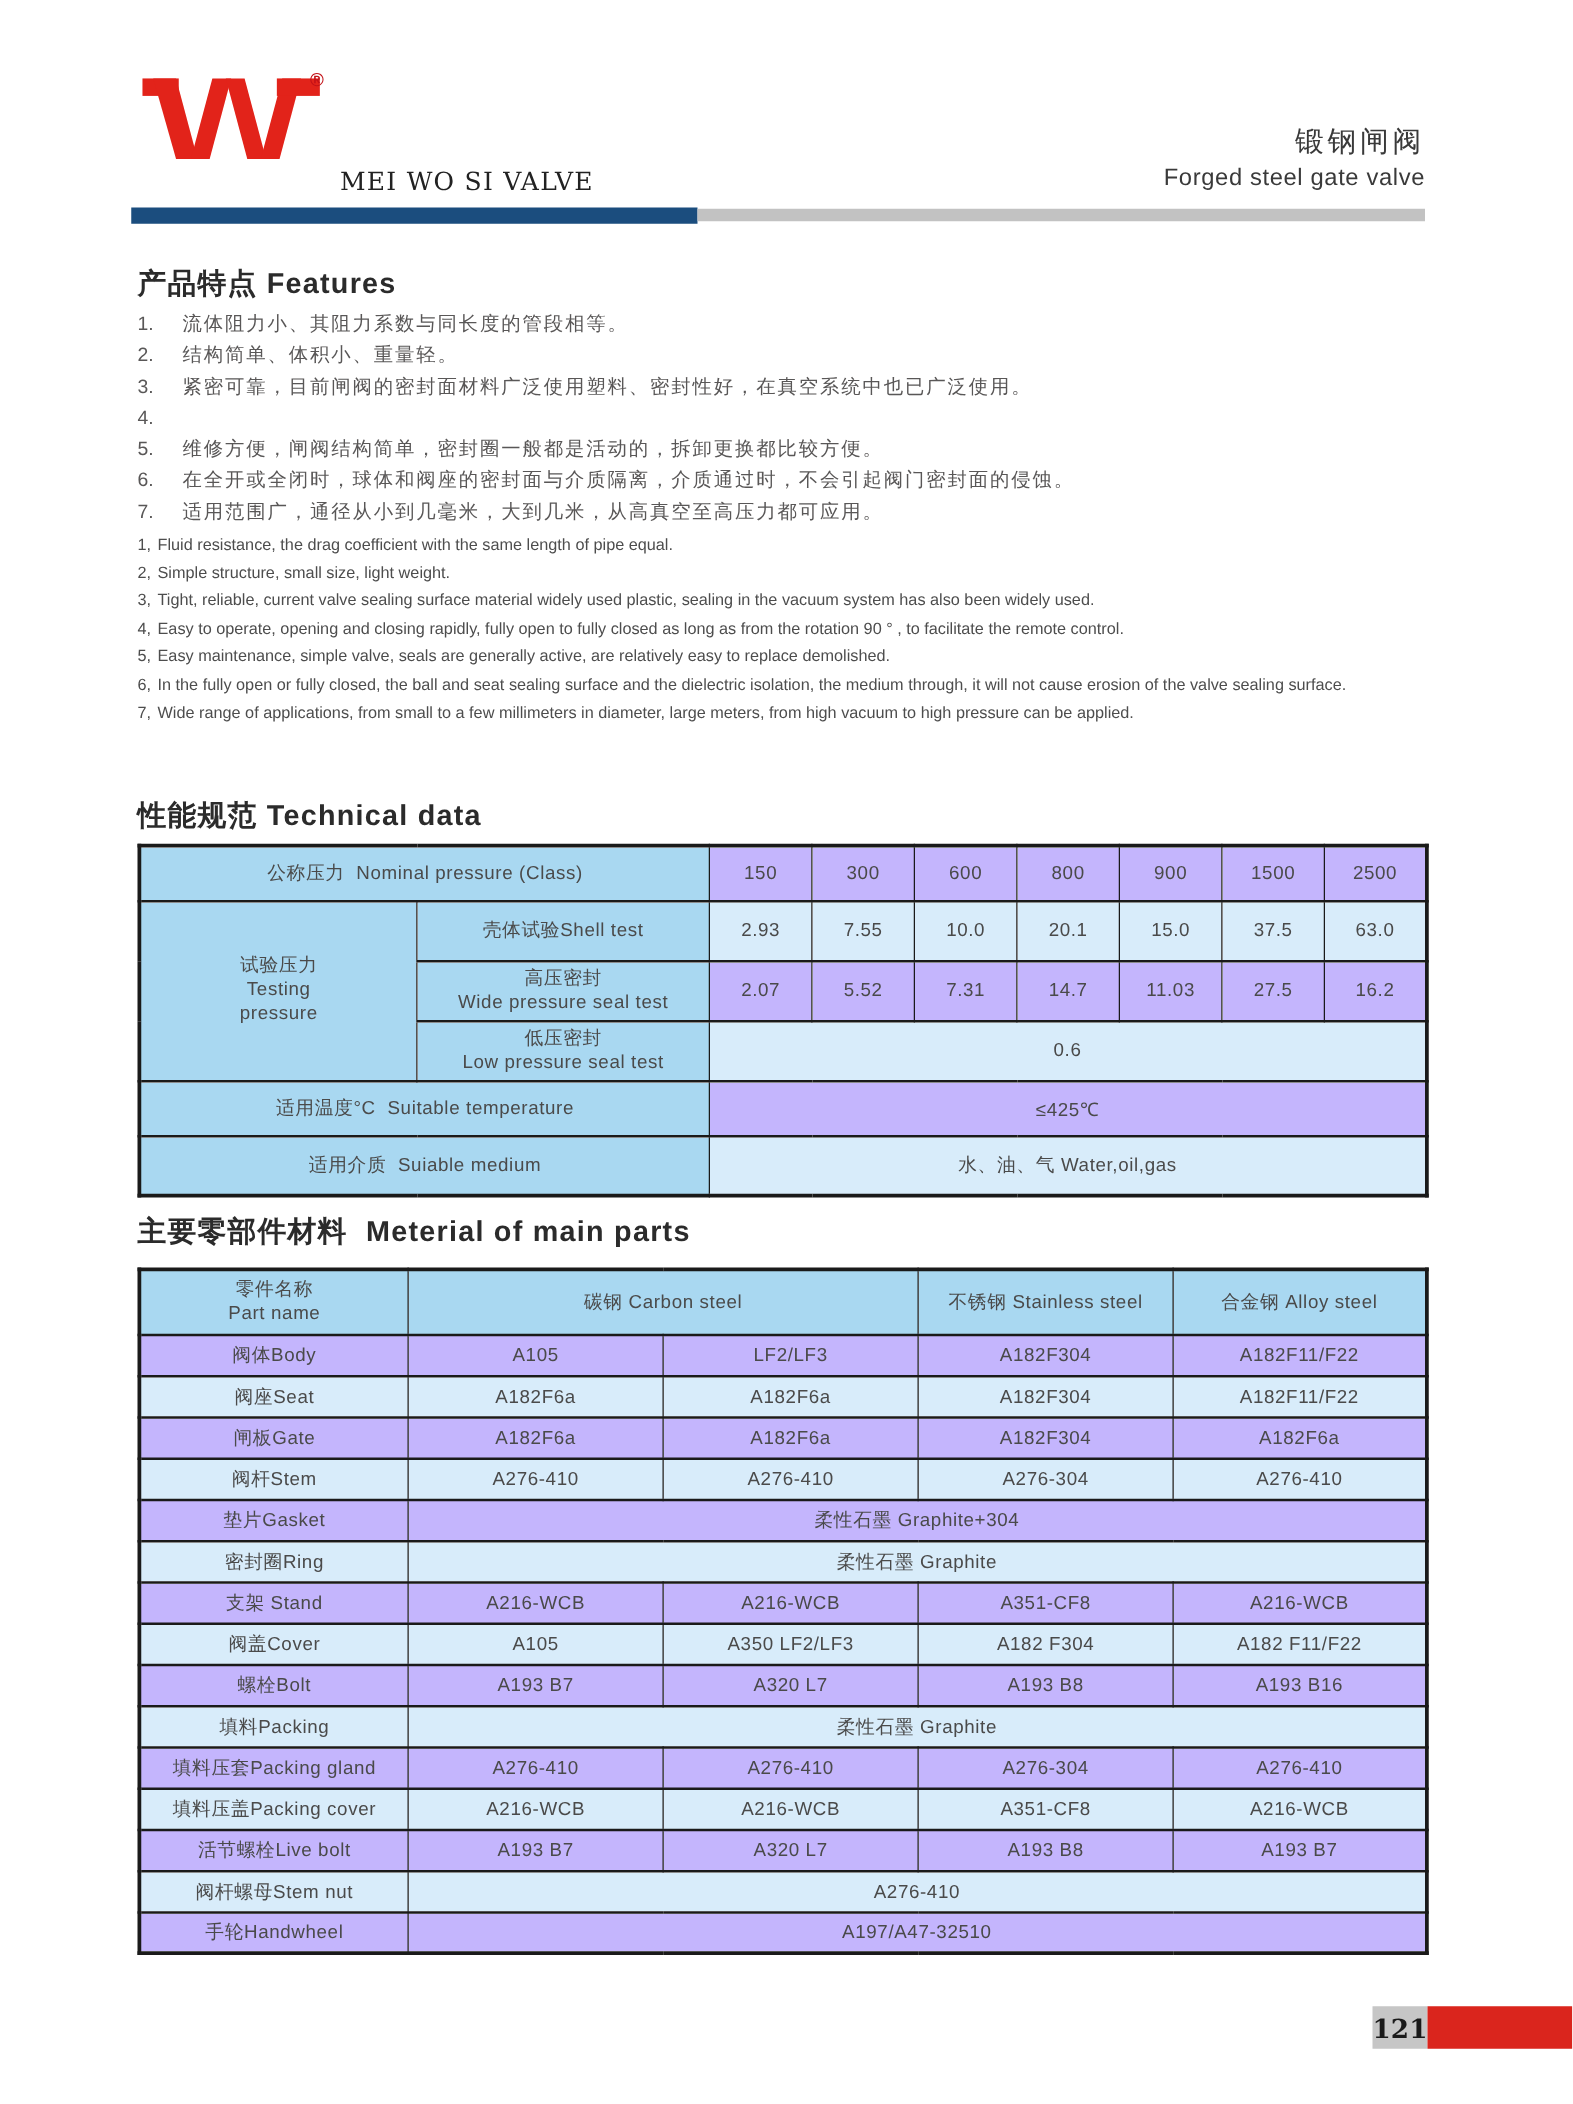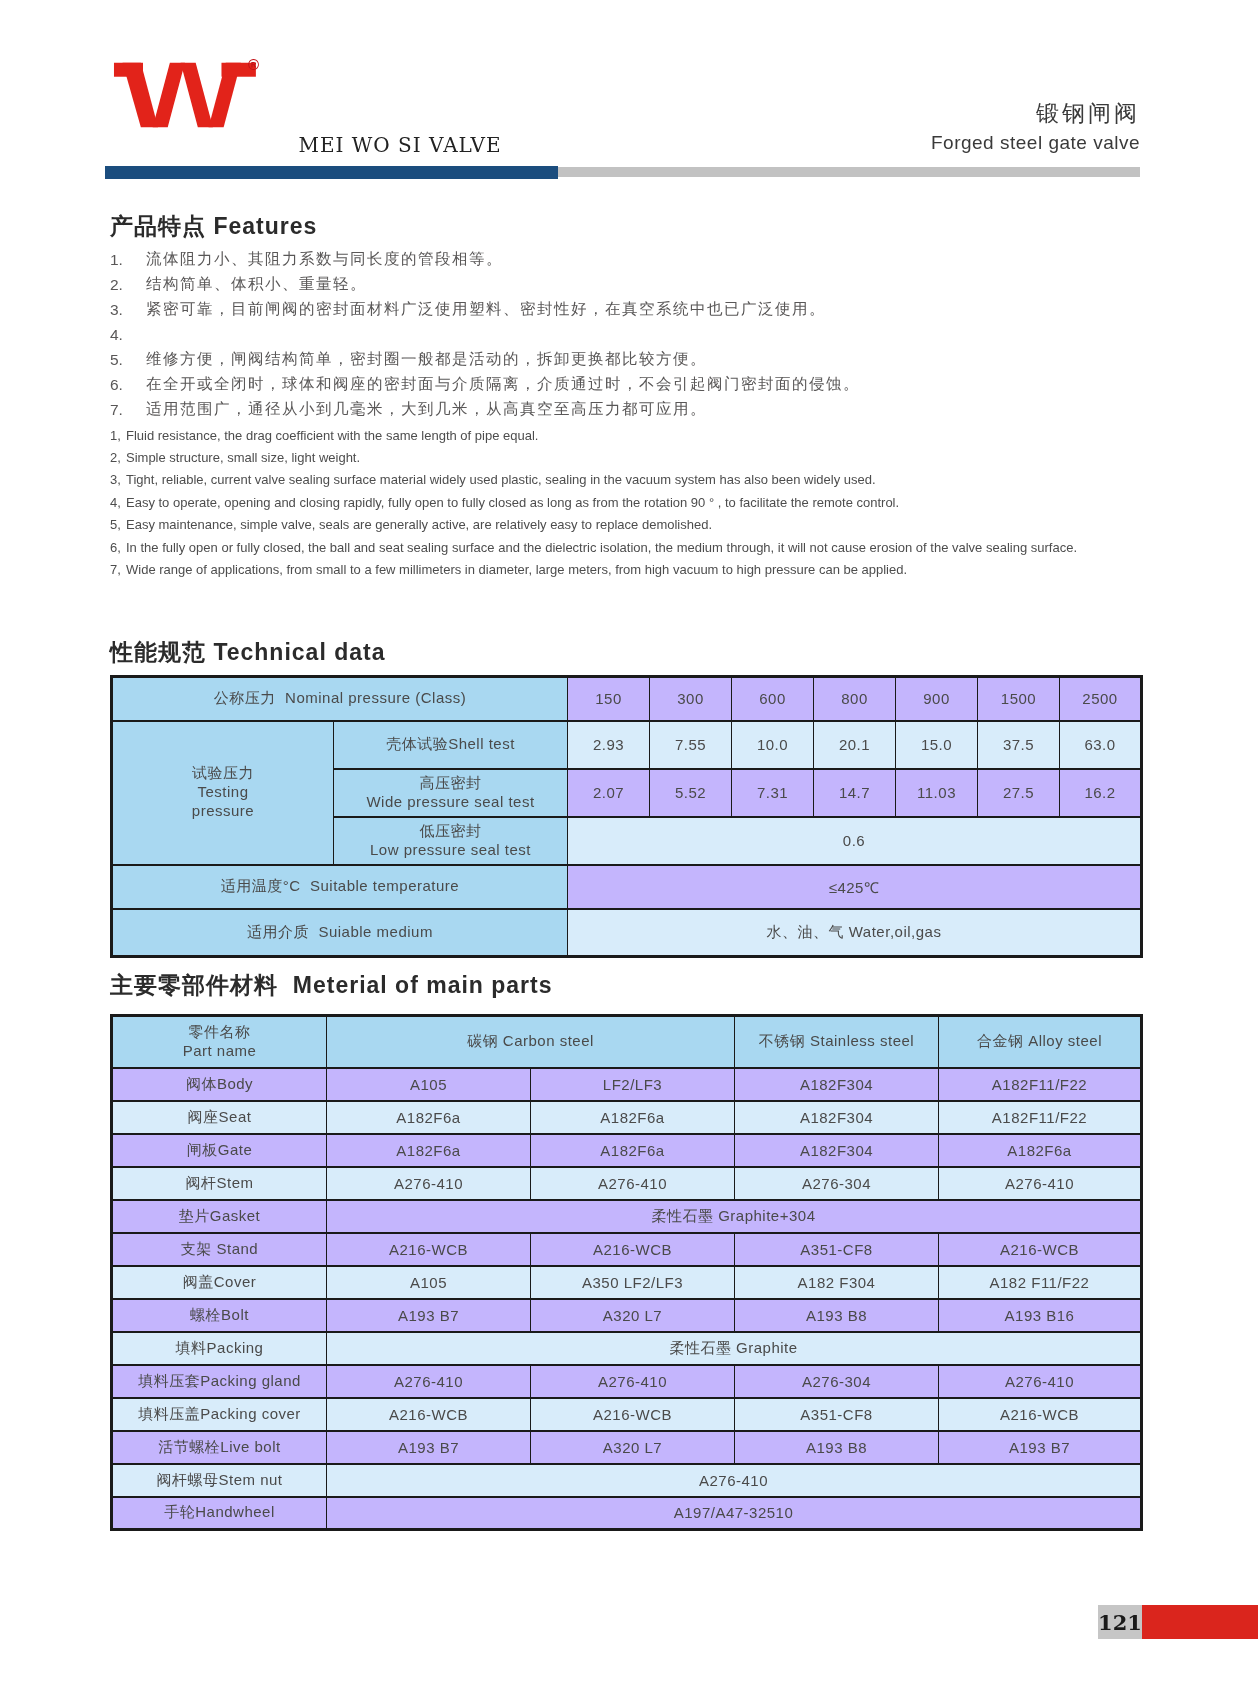--- a/index.html
+++ b/index.html
@@ -13,21 +13,21 @@
   
   .logo-wrap { position:absolute; left:112px; top:52px; display:flex; align-items:flex-start; }
   .logo-mark { width:148px; height:86px; position:relative; }
   .logo-reg { position:absolute; left:248px; top:56px; font-size:15px; color:#c31218; font-weight:bold; }
   .brand-cn {
     position:absolute; left:272px; top:66px; width:260px;
     font-family:"DejaVu Serif", serif; font-weight:bold;
     font-size:47px; letter-spacing:6px; color:#111; line-height:1.3; white-space:nowrap;
   }
   .brand-en {
-    position:absolute; left:272px; top:133px; width:256px; text-align:center;
+    position:absolute; left:272px; top:133px; width:256px; text-align:left;
     font-family:"DejaVu Serif", serif; font-size:20px; letter-spacing:1px; color:#222;
   }
   .product-titles { position:absolute; right:118px; top:98px; text-align:right; color:#3a3a3a; }
   .product-cn { font-size:23px; letter-spacing:3px; font-weight:500; }
   .product-en { font-size:19px; margin-top:3px; letter-spacing:0.5px; }
   .head-bar { position:absolute; left:105px; top:165px; width:1035px; height:14px; display:flex; align-items:center; }
   .head-bar .seg-blue { width:453px; height:13px; background:#1b4d7e; }
   .head-bar .seg-gray { flex:1; height:10px; background:#c2c2c2; }
 
   
@@ -271,20 +271,24 @@
       <td class="bg-alt">A276-410</td>
       <td class="bg-alt">A276-410</td>
       <td class="bg-alt">A276-304</td>
       <td class="bg-alt">A276-410</td>
     </tr>
     <tr style="height:33px">
       <td class="bg-wht">垫片Gasket</td>
       <td colspan="4" class="bg-wht">柔性石墨 Graphite+304</td>
     </tr>
     <tr style="height:33px">
+      <td class="bg-alt">密封圈Ring</td>
+      <td colspan="4" class="bg-alt">柔性石墨 Graphite</td>
+    </tr>
+    <tr style="height:33px">
       <td class="bg-wht">支架 Stand</td>
       <td class="bg-wht">A216-WCB</td>
       <td class="bg-wht">A216-WCB</td>
       <td class="bg-wht">A351-CF8</td>
       <td class="bg-wht">A216-WCB</td>
     </tr>
     <tr style="height:33px">
       <td class="bg-alt">阀盖Cover</td>
       <td class="bg-alt">A105</td>
       <td class="bg-alt">A350 LF2/LF3</td>

